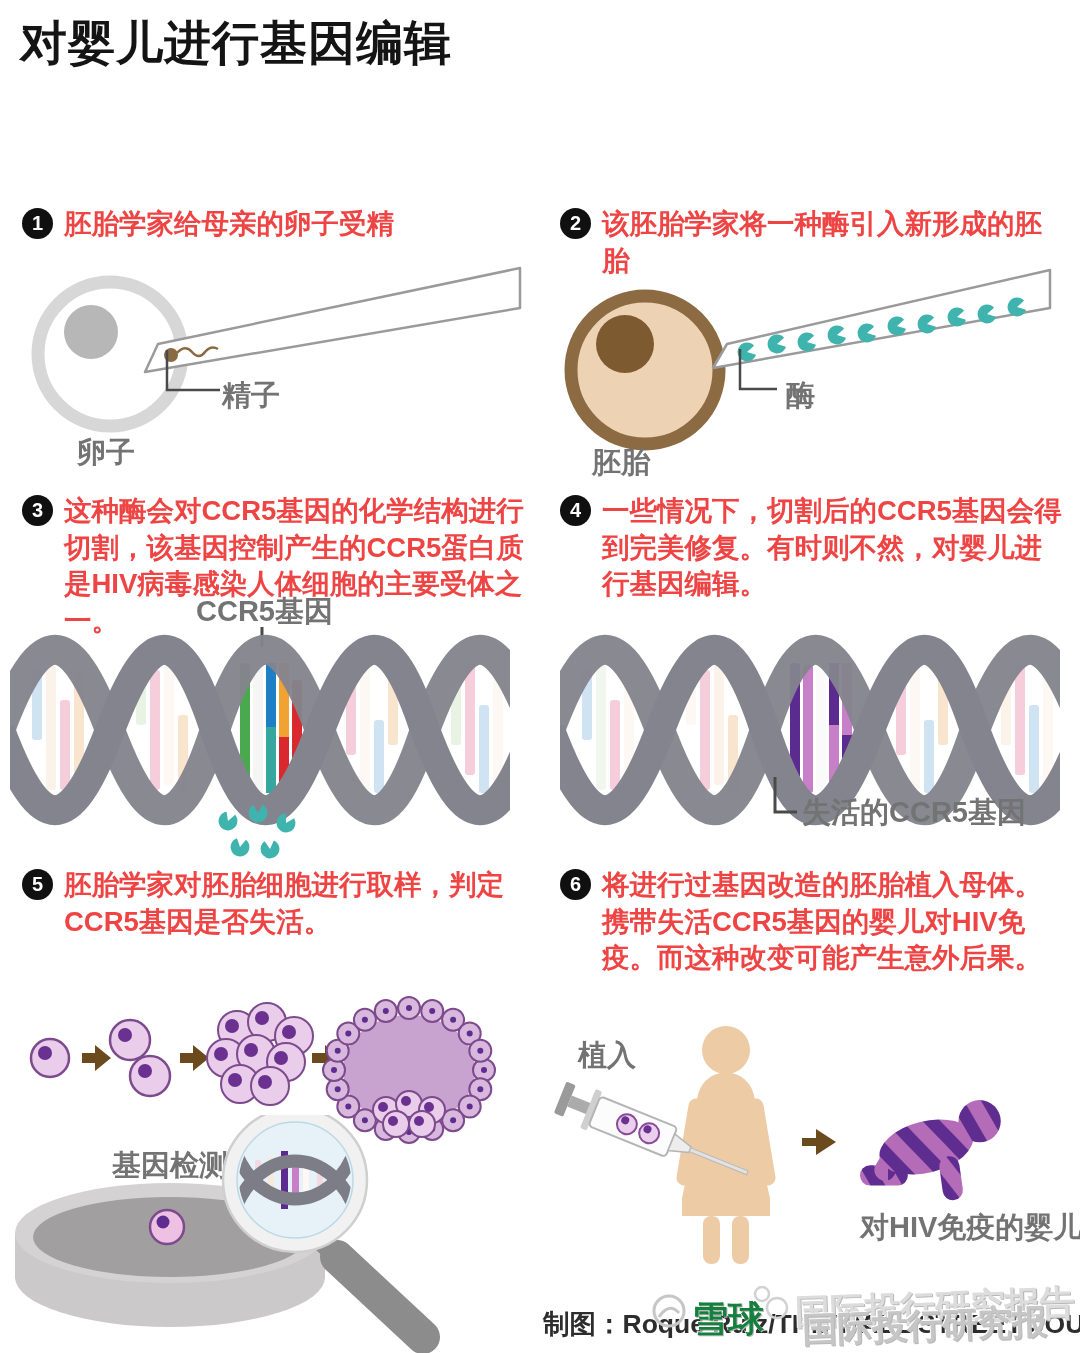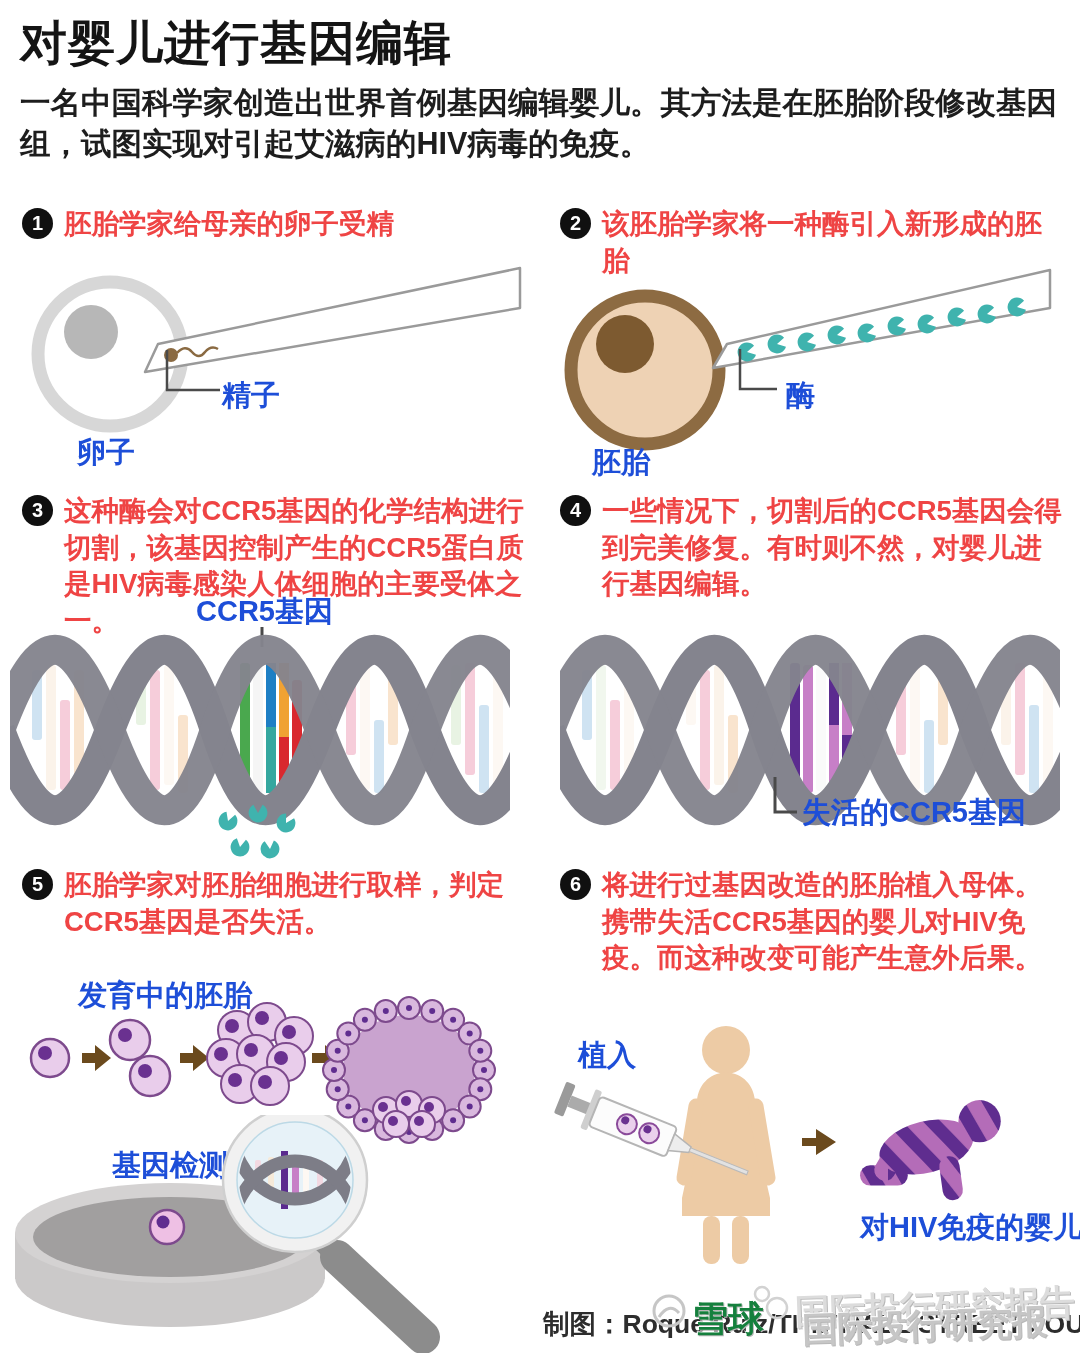--- a/index.html
+++ b/index.html
@@ -12,35 +12,34 @@
   .badge{width:31px;height:31px;border-radius:50%;background:#101010;color:#fff;font-size:20px;
          font-weight:700;display:flex;align-items:center;justify-content:center;flex-shrink:0;
          margin-right:11px;margin-top:2px;}
   .step-text{font-size:27.5px;line-height:1.33;font-weight:600;color:#ef4444;}
   #step1{left:22px;top:206px;width:505px;}
   #step2{left:560px;top:206px;width:508px;}
   #step3{left:22px;top:493px;width:508px;}
   #step4{left:560px;top:493px;width:508px;}
   #step5{left:22px;top:867px;width:505px;}
   #step6{left:560px;top:867px;width:508px;}
-  .label{font-size:29px;font-weight:600;color:#1d4ed8;white-space:nowrap;}
+  .label{font-size:29px;font-weight:600;color:#737373;white-space:nowrap;}
   .illus{position:absolute;}
   #credit{left:543px;top:1306px;font-size:26.5px;font-weight:600;color:#2d2d2d;z-index:4;white-space:nowrap;}
   .wm{color:#15803d;font-weight:700;text-shadow:1px 1px 0 #b8b8b8,-1px -1px 0 #ffffff;z-index:5;}
   #wm-brand{left:692px;top:1295px;font-size:36px;}
   #wm-account1{left:795px;top:1284px;font-size:35px;transform:rotate(-2deg);color:#dcdcdc;}
   #wm-account2{left:803px;top:1302px;font-size:35px;transform:rotate(-2deg);color:#c6c6c6;}
 </style>
 </head>
 <body>
 
 <div id="canvas">
 
   <div id="title" class="abs">对婴儿进行基因编辑</div>
-  <div id="subtitle" class="abs">一名中国科学家创造出世界首例基因编辑婴儿。其方法是在胚胎阶段修改基因组，试图实现对引起艾滋病的HIV病毒的免疫。</div>
 
   <div id="step1" class="abs step">
     <div class="badge">1</div>
     <div class="step-text">胚胎学家给母亲的卵子受精</div>
   </div>
   <div id="step2" class="abs step">
     <div class="badge">2</div>
     <div class="step-text">该胚胎学家将一种酶引入新形成的胚胎</div>
   </div>
   <div id="step3" class="abs step">
@@ -168,21 +167,20 @@
       <rect x="455" y="38" width="10" height="112" rx="3" fill="#f6cdda"></rect>
       <rect x="469" y="80" width="10" height="88" rx="3" fill="#cfe3f2"></rect>
       <rect x="483" y="40" width="10" height="120" rx="3" fill="#fdf8f3"></rect>
     </g>
     <path d="M-10,105 C30,212 60,212 100,105 C140,-2 170,-2 205,105 C240,212 270,212 310,105 C350,-2 380,-2 415,105 C455,212 485,212 525,105" fill="none" stroke="#84848e" stroke-width="30"></path>
     <path d="M-10,105 C30,-2 60,-2 100,105 C140,212 170,212 205,105 C240,-2 270,-2 310,105 C350,212 380,212 415,105 C455,-2 485,-2 525,105" fill="none" stroke="#84848e" stroke-width="30" stroke-opacity="0.96"></path>
     <path d="M215,152 V187 H237" fill="none" stroke="#4a4a4a" stroke-width="3"></path>
   </svg>
   <div class="abs label" style="left:802px;top:793px">失活的CCR5基因</div>
 
-  <div class="abs label" style="left:78px;top:976px">发育中的胚胎</div>
   <svg class="illus" style="left:12px;top:992px" width="515" height="160" viewBox="0 0 515 160">
     <g stroke="#7d4a8d" stroke-width="2.5">
       <circle cx="38" cy="66" r="19" fill="#e9cdeb"></circle>
       <circle cx="33" cy="61" r="7" fill="#6a3190" stroke="none"></circle>
     </g>
     <path d="M70,61 h13 v-8 L99,66 L83,79 v-8 H70 Z" fill="#6b4a1d"></path>
     <g stroke="#7d4a8d" stroke-width="2.5">
       <circle cx="118" cy="48" r="20" fill="#e9cdeb"></circle>
       <circle cx="113" cy="43" r="7" fill="#6a3190" stroke="none"></circle>
       <circle cx="138" cy="84" r="20" fill="#e9cdeb"></circle>

